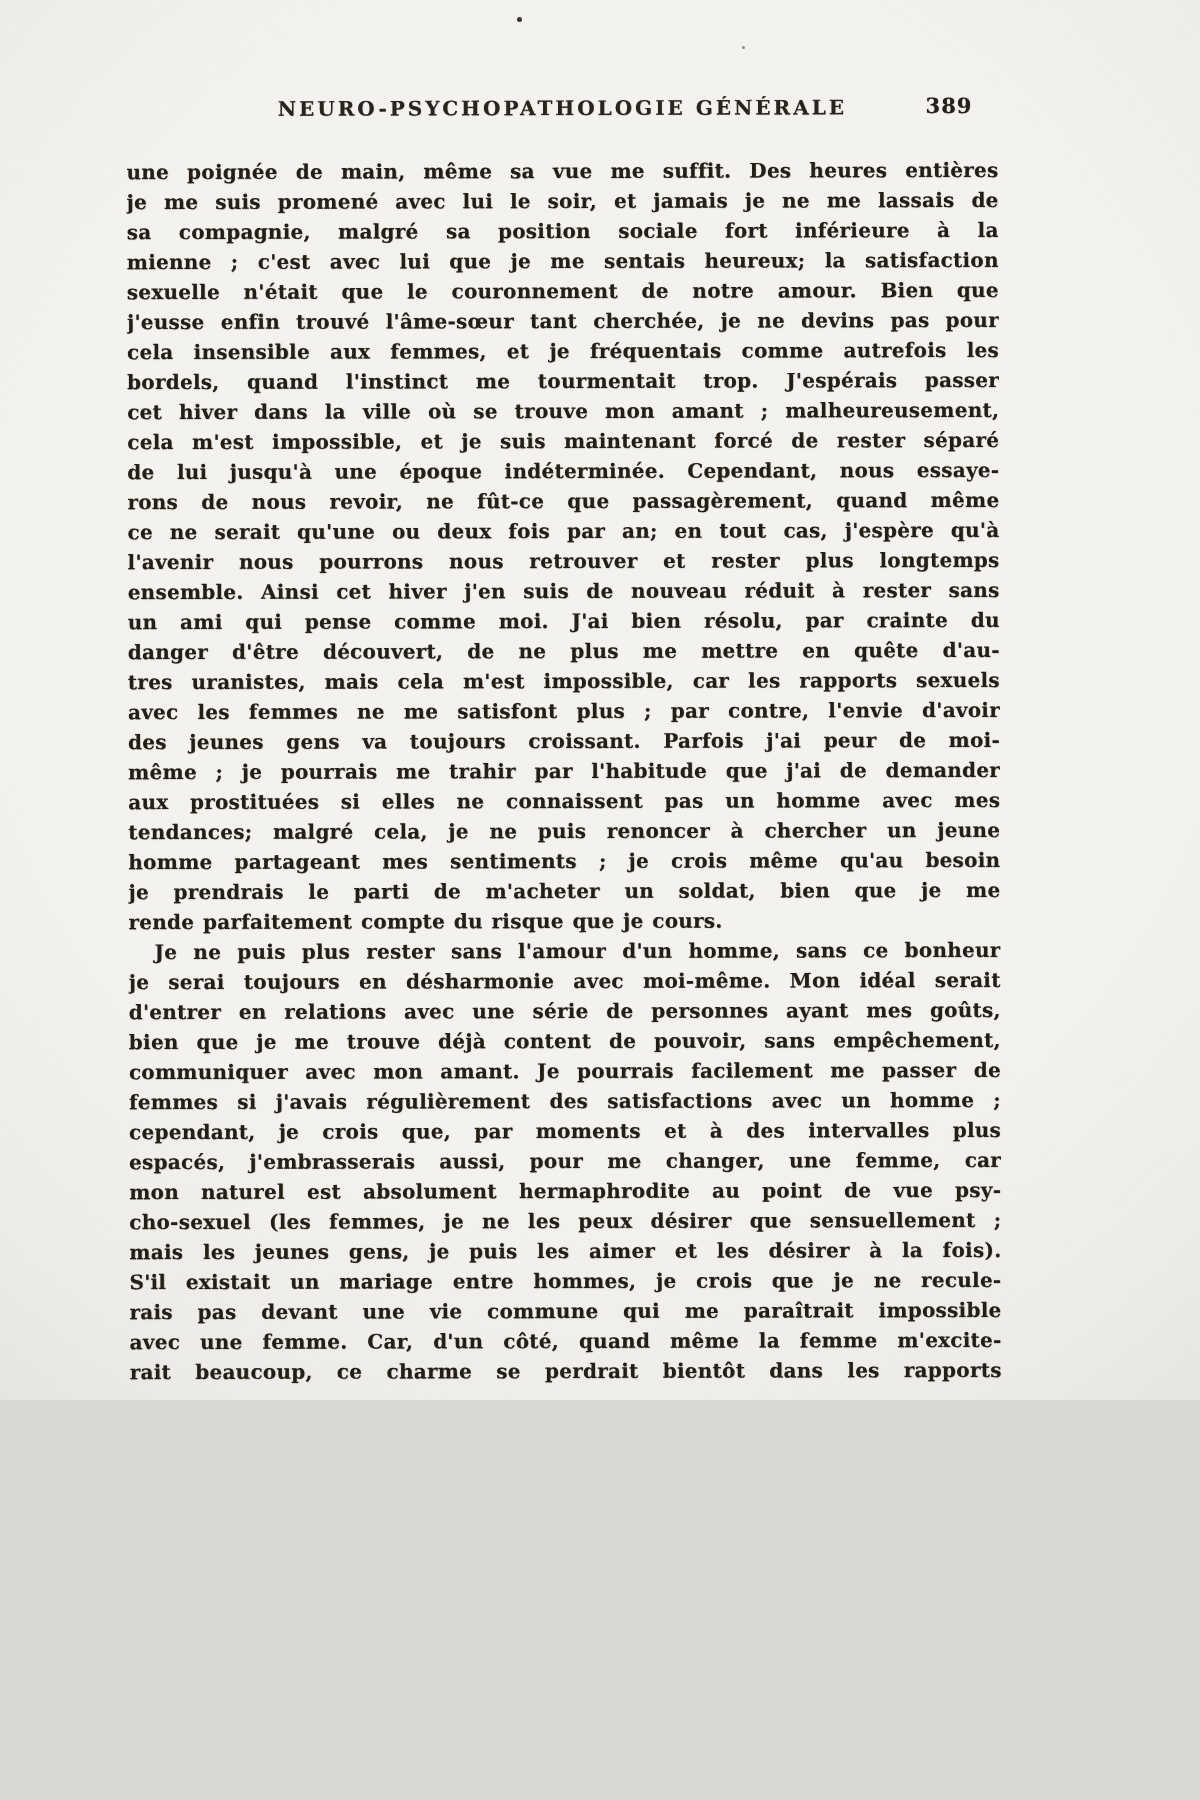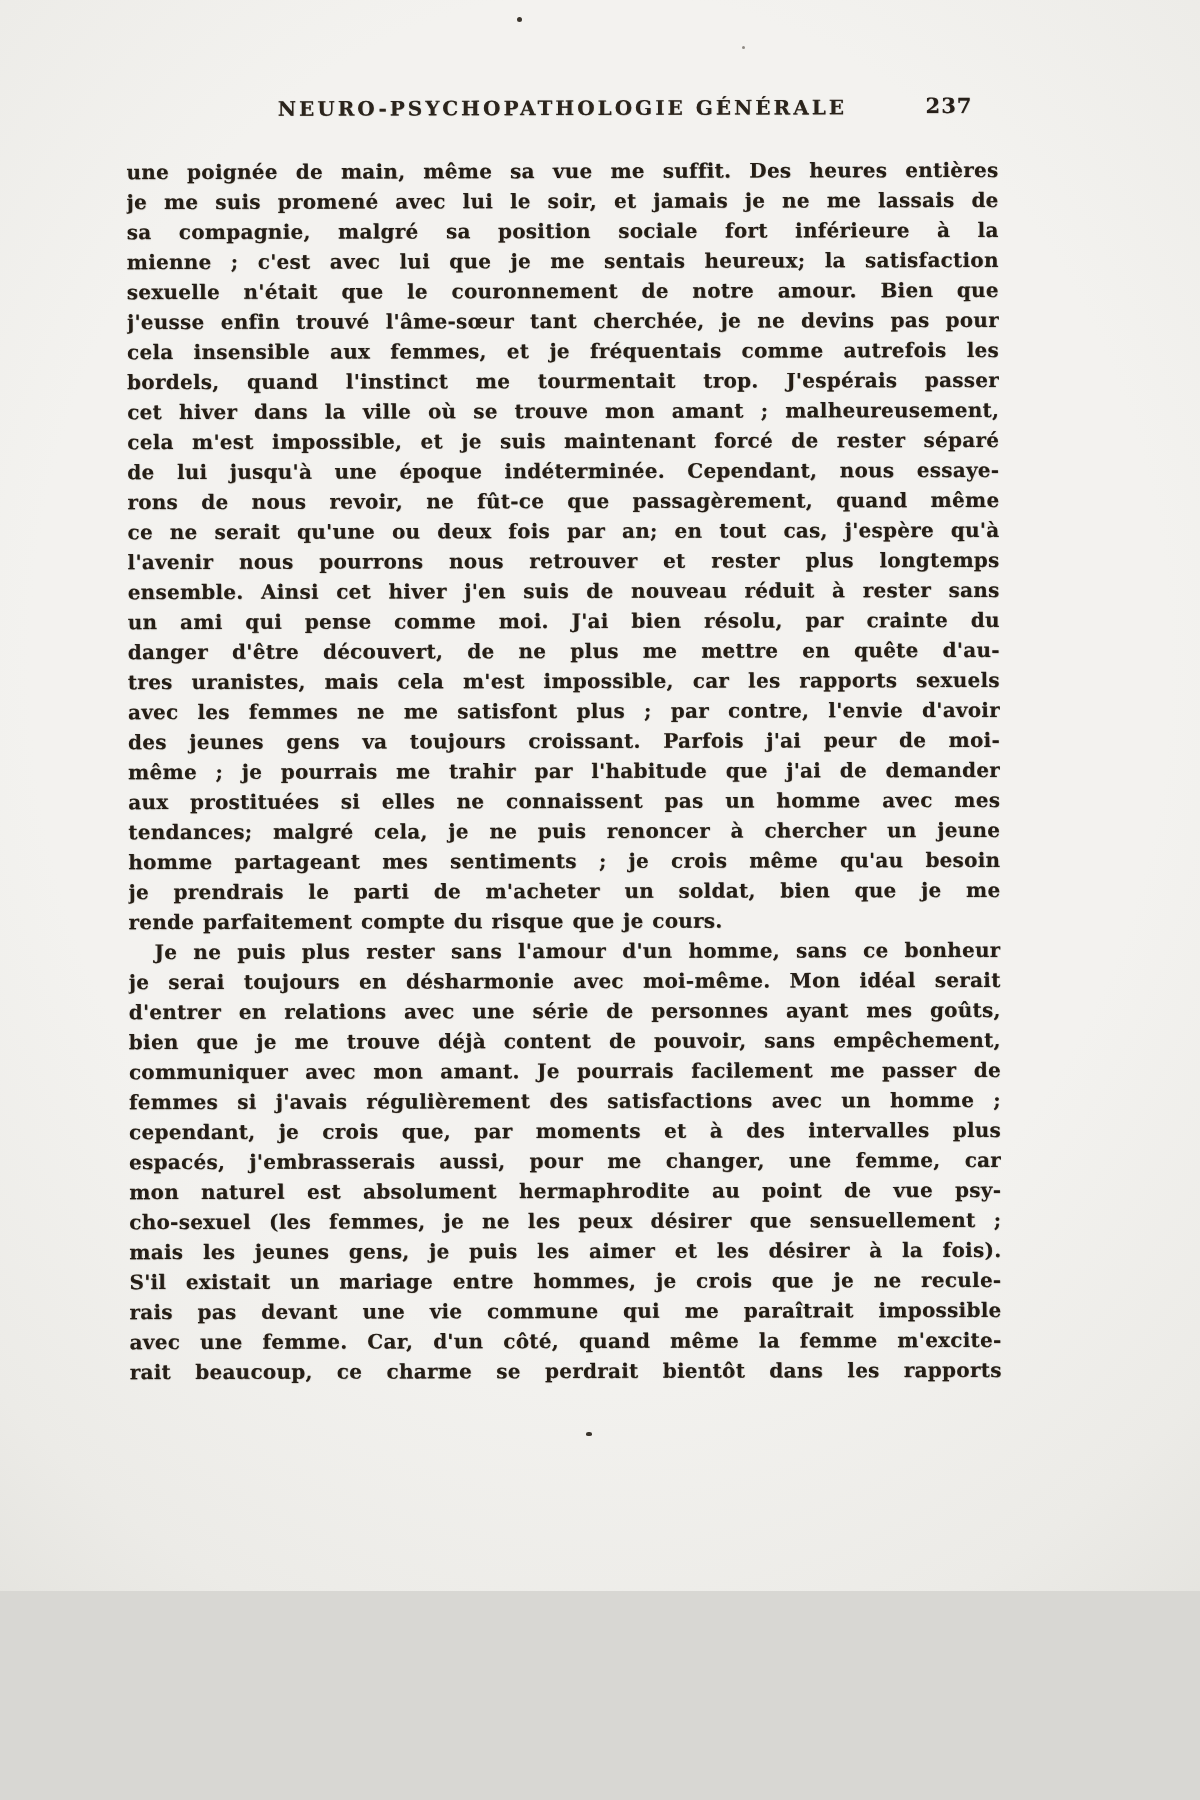--- a/index.html
+++ b/index.html
@@ -5,21 +5,21 @@
   * { margin: 0; padding: 0; box-sizing: border-box; }
   html, body { width: 1200px; height: 1800px; }
   body {
     font-family: "DejaVu Serif", serif;
     background: #d8d7d3;
     overflow: hidden;
   }
   .scan-page {
     position: relative;
     width: 1200px;
-    height: 1591px;
+    height: 1400px;
     background: radial-gradient(ellipse 95% 85% at 50% 42%,
                 #f3f2ef 50%, #ecebe7 75%, #e2e1dc 92%, #d9d8d3 100%);
     overflow: hidden;
   }
   .content {
     position: absolute;
     left: 128px;
     top: 96px;
     width: 872px;
     transform: rotate(-0.15deg);
@@ -90,21 +90,21 @@
   <div class="ink-speck" style="left: 742px; top: 46px; width: 3px; height: 3px; opacity: 0.55;"></div>
   <div class="ink-speck" style="left: 586px; top: 1432px; width: 6px; height: 4px; border-radius: 40%;"></div>
   <div class="edge-mark" style="top: 1640px; width: 9px; height: 7px;"></div>
   <div class="edge-mark" style="top: 1702px; width: 7px; height: 6px;"></div>
   <div class="edge-mark" style="top: 1772px; width: 11px; height: 5px;"></div>
 
   <div class="content">
 
     <div class="header">
       <span class="running-title">NEURO-PSYCHOPATHOLOGIE GÉNÉRALE</span>
-      <span class="page-number">237</span>
+      <span class="page-number">389</span>
     </div>
 
     <div class="paragraph">
         <div class="line">une poignée de main, même sa vue me suffit. Des heures entières</div>
         <div class="line">je me suis promené avec lui le soir, et jamais je ne me lassais de</div>
         <div class="line">sa compagnie, malgré sa position sociale fort inférieure à la</div>
         <div class="line">mienne ; c'est avec lui que je me sentais heureux; la satisfaction</div>
         <div class="line">sexuelle n'était que le couronnement de notre amour. Bien que</div>
         <div class="line">j'eusse enfin trouvé l'âme-sœur tant cherchée, je ne devins pas pour</div>
         <div class="line">cela insensible aux femmes, et je fréquentais comme autrefois les</div>

